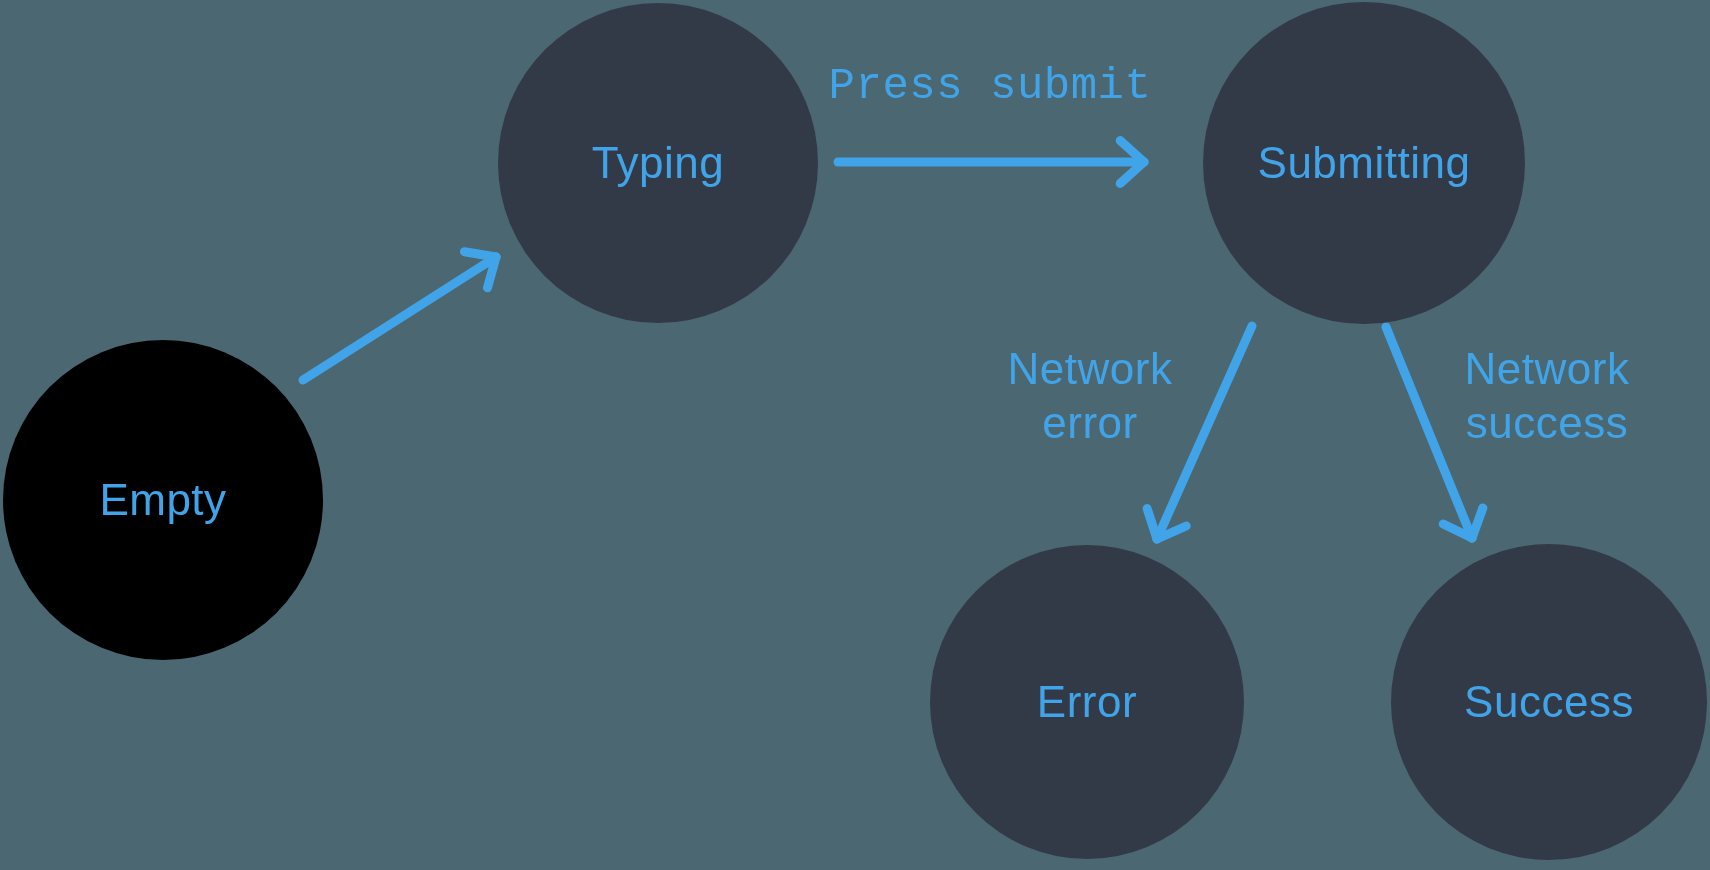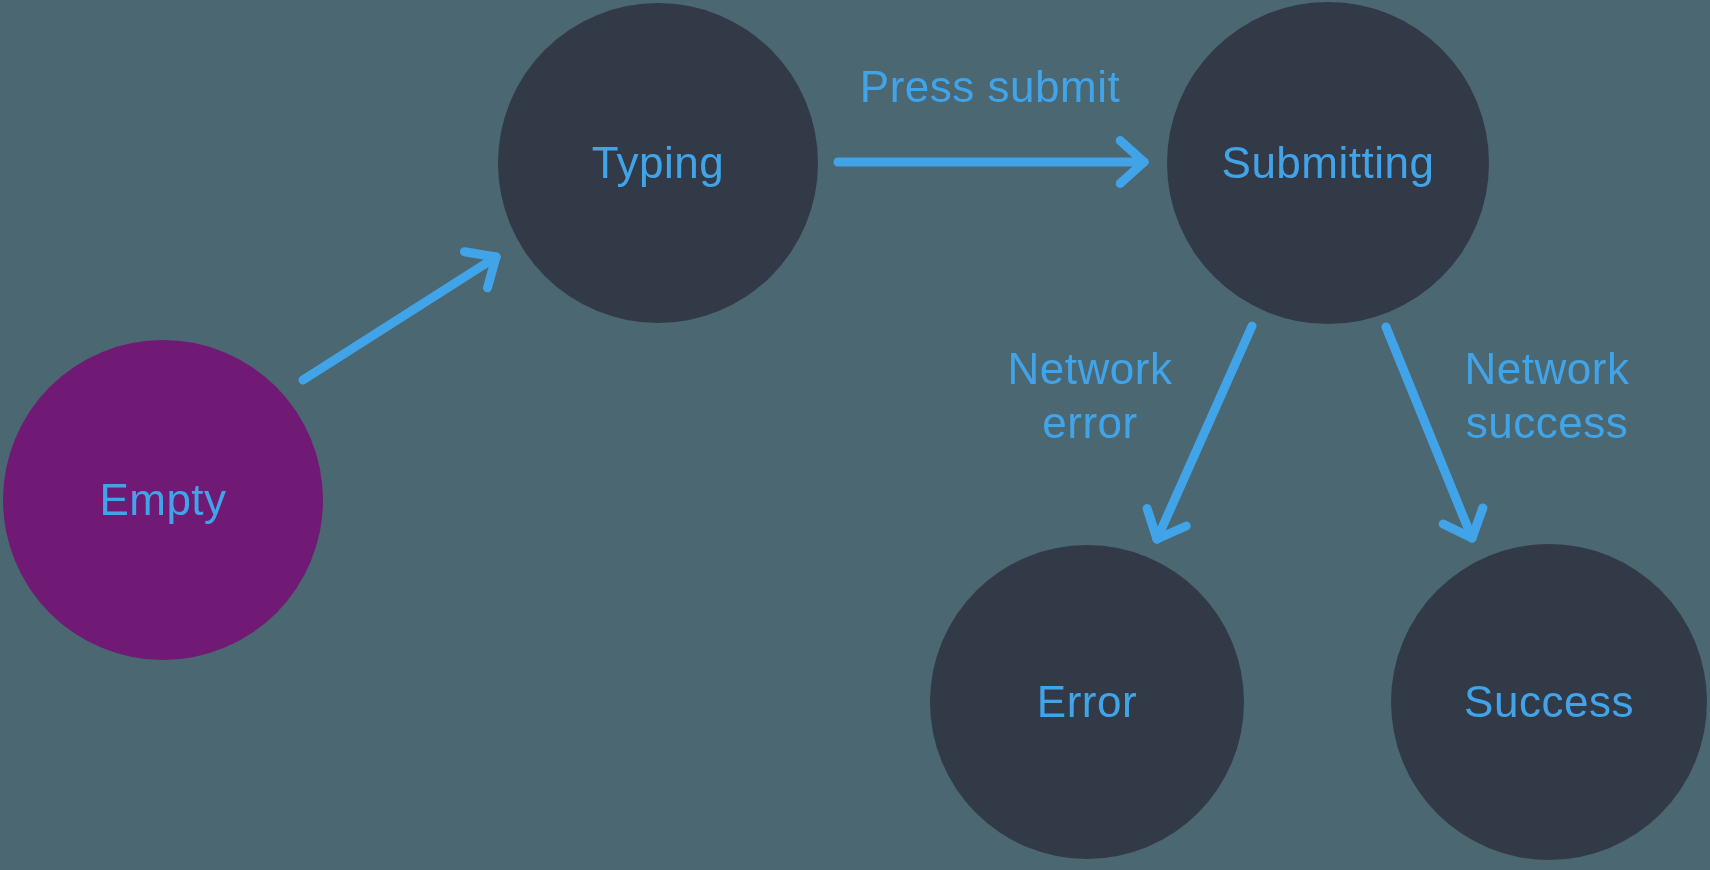--- a/index.html
+++ b/index.html
@@ -68,36 +68,36 @@
         <line x1="1252" y1="326" x2="1157" y2="539" stroke-width="9"></line>
         <line x1="1157" y1="539" x2="1147.1312816335849" y2="508.5597569358525" stroke-width="9"></line>
         <line x1="1157" y1="539" x2="1186.2419262623644" y2="526.0034716763879" stroke-width="9"></line>
       </g>
       <g>
         <line x1="1386" y1="327" x2="1472" y2="538" stroke-width="9"></line>
         <line x1="1472" y1="538" x2="1443.1958861324715" y2="524.0600206489945" stroke-width="9"></line>
         <line x1="1472" y1="538" x2="1482.8527649271973" y2="507.8965534625187" stroke-width="9"></line>
       </g>
     </svg>
-<div class="node" style="left: 3px; top: 340px; width: 320px; height: 320px; background: #701a75;">
+<div class="node" style="left: 3px; top: 340px; width: 320px; height: 320px; background: #000000;">
       <span class="node-label">Empty</span>
     </div>
     <div class="node" style="left: 498px; top: 3px; width: 320px; height: 320px; background: rgb(50, 58, 72);">
       <span class="node-label">Typing</span>
     </div>
-    <div class="node" style="left: 1167px; top: 2px; width: 322px; height: 322px; background: rgb(50, 58, 72);">
+    <div class="node" style="left: 1203px; top: 2px; width: 322px; height: 322px; background: rgb(50, 58, 72);">
       <span class="node-label">Submitting</span>
     </div>
     <div class="node" style="left: 930px; top: 545px; width: 314px; height: 314px; background: rgb(50, 58, 72);">
       <span class="node-label">Error</span>
     </div>
     <div class="node" style="left: 1391px; top: 544px; width: 316px; height: 316px; background: rgb(50, 58, 72);">
       <span class="node-label">Success</span>
     </div>
-    <div class="edge-label" style="left: 990px; top: 87px;">
+    <div class="edge-label" style="left: 990px; top: 87px; font-family: Liberation Mono, monospace;">
       <div>Press submit</div>
     </div>
     <div class="edge-label" style="left: 1090px; top: 396px;">
       <div>Network</div>
       <div>error</div>
     </div>
     <div class="edge-label" style="left: 1547px; top: 396px;">
       <div>Network</div>
       <div>success</div>
     </div>

